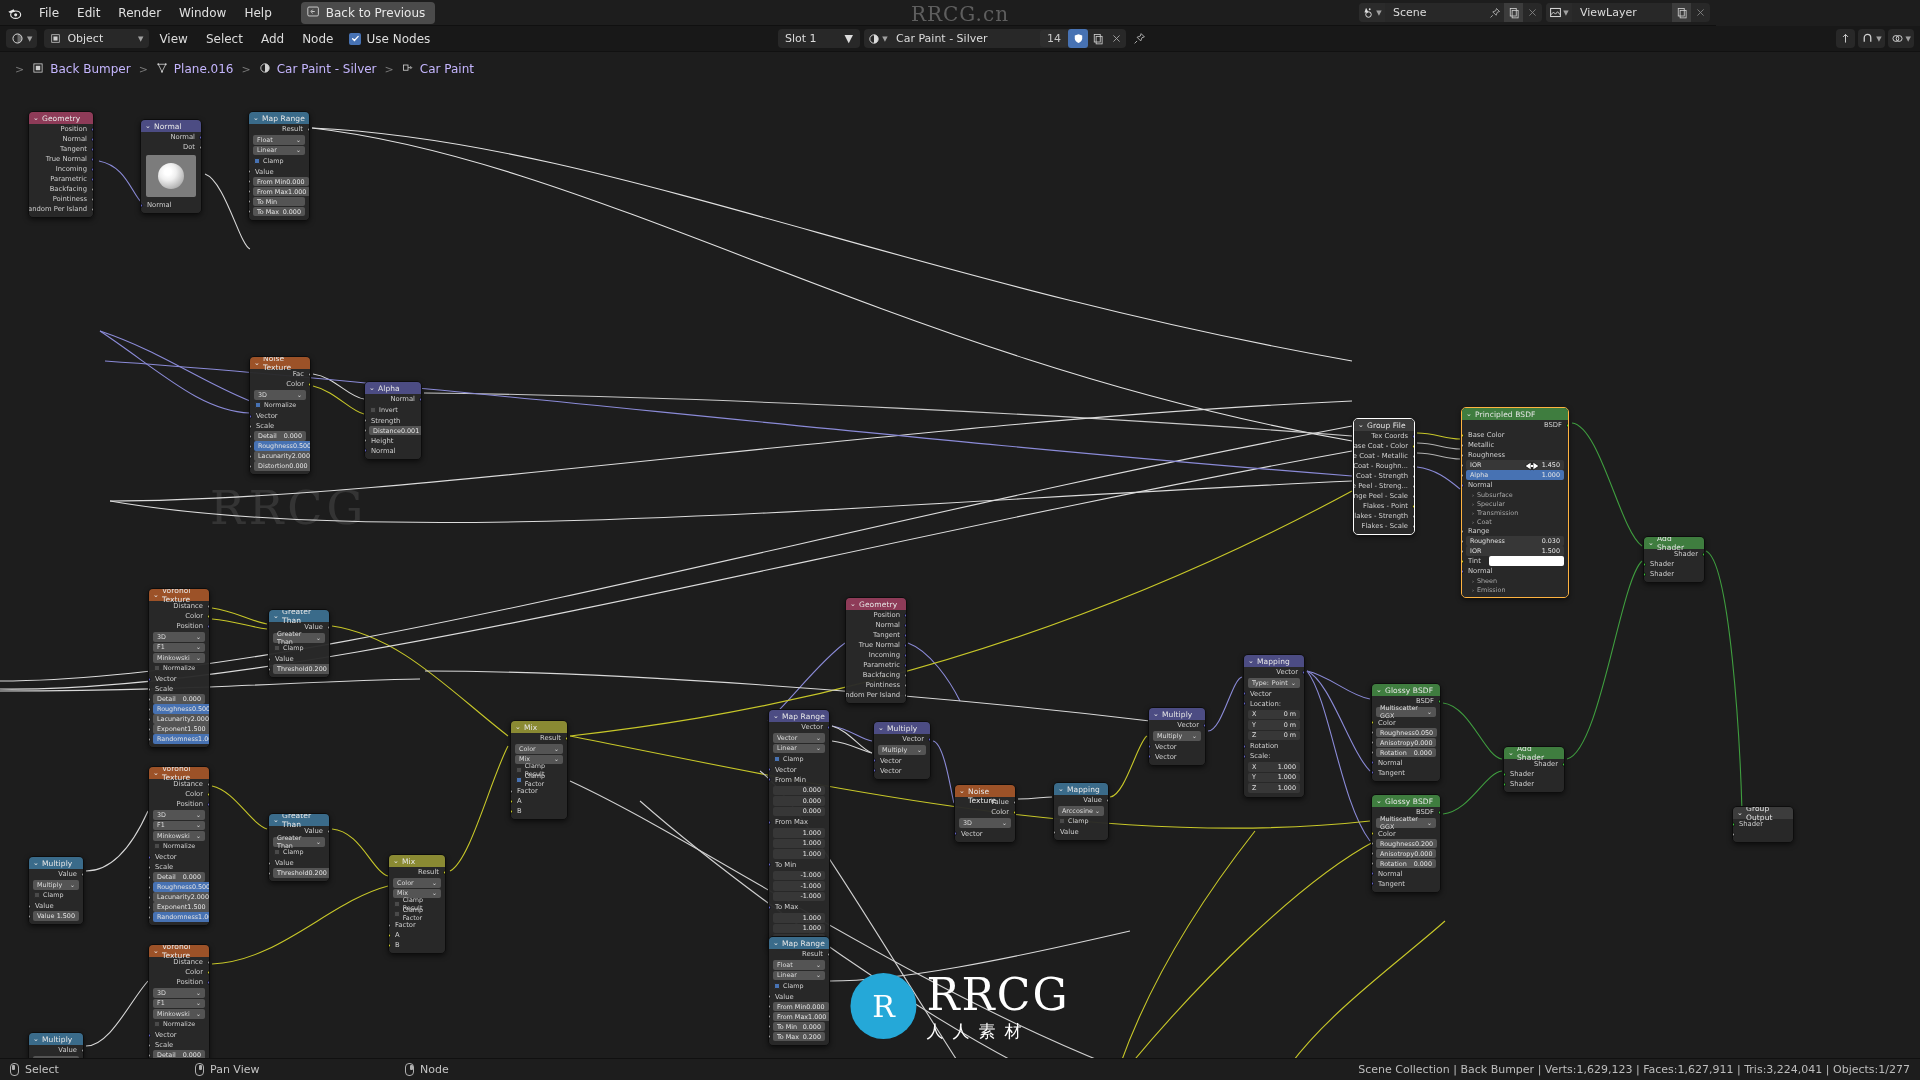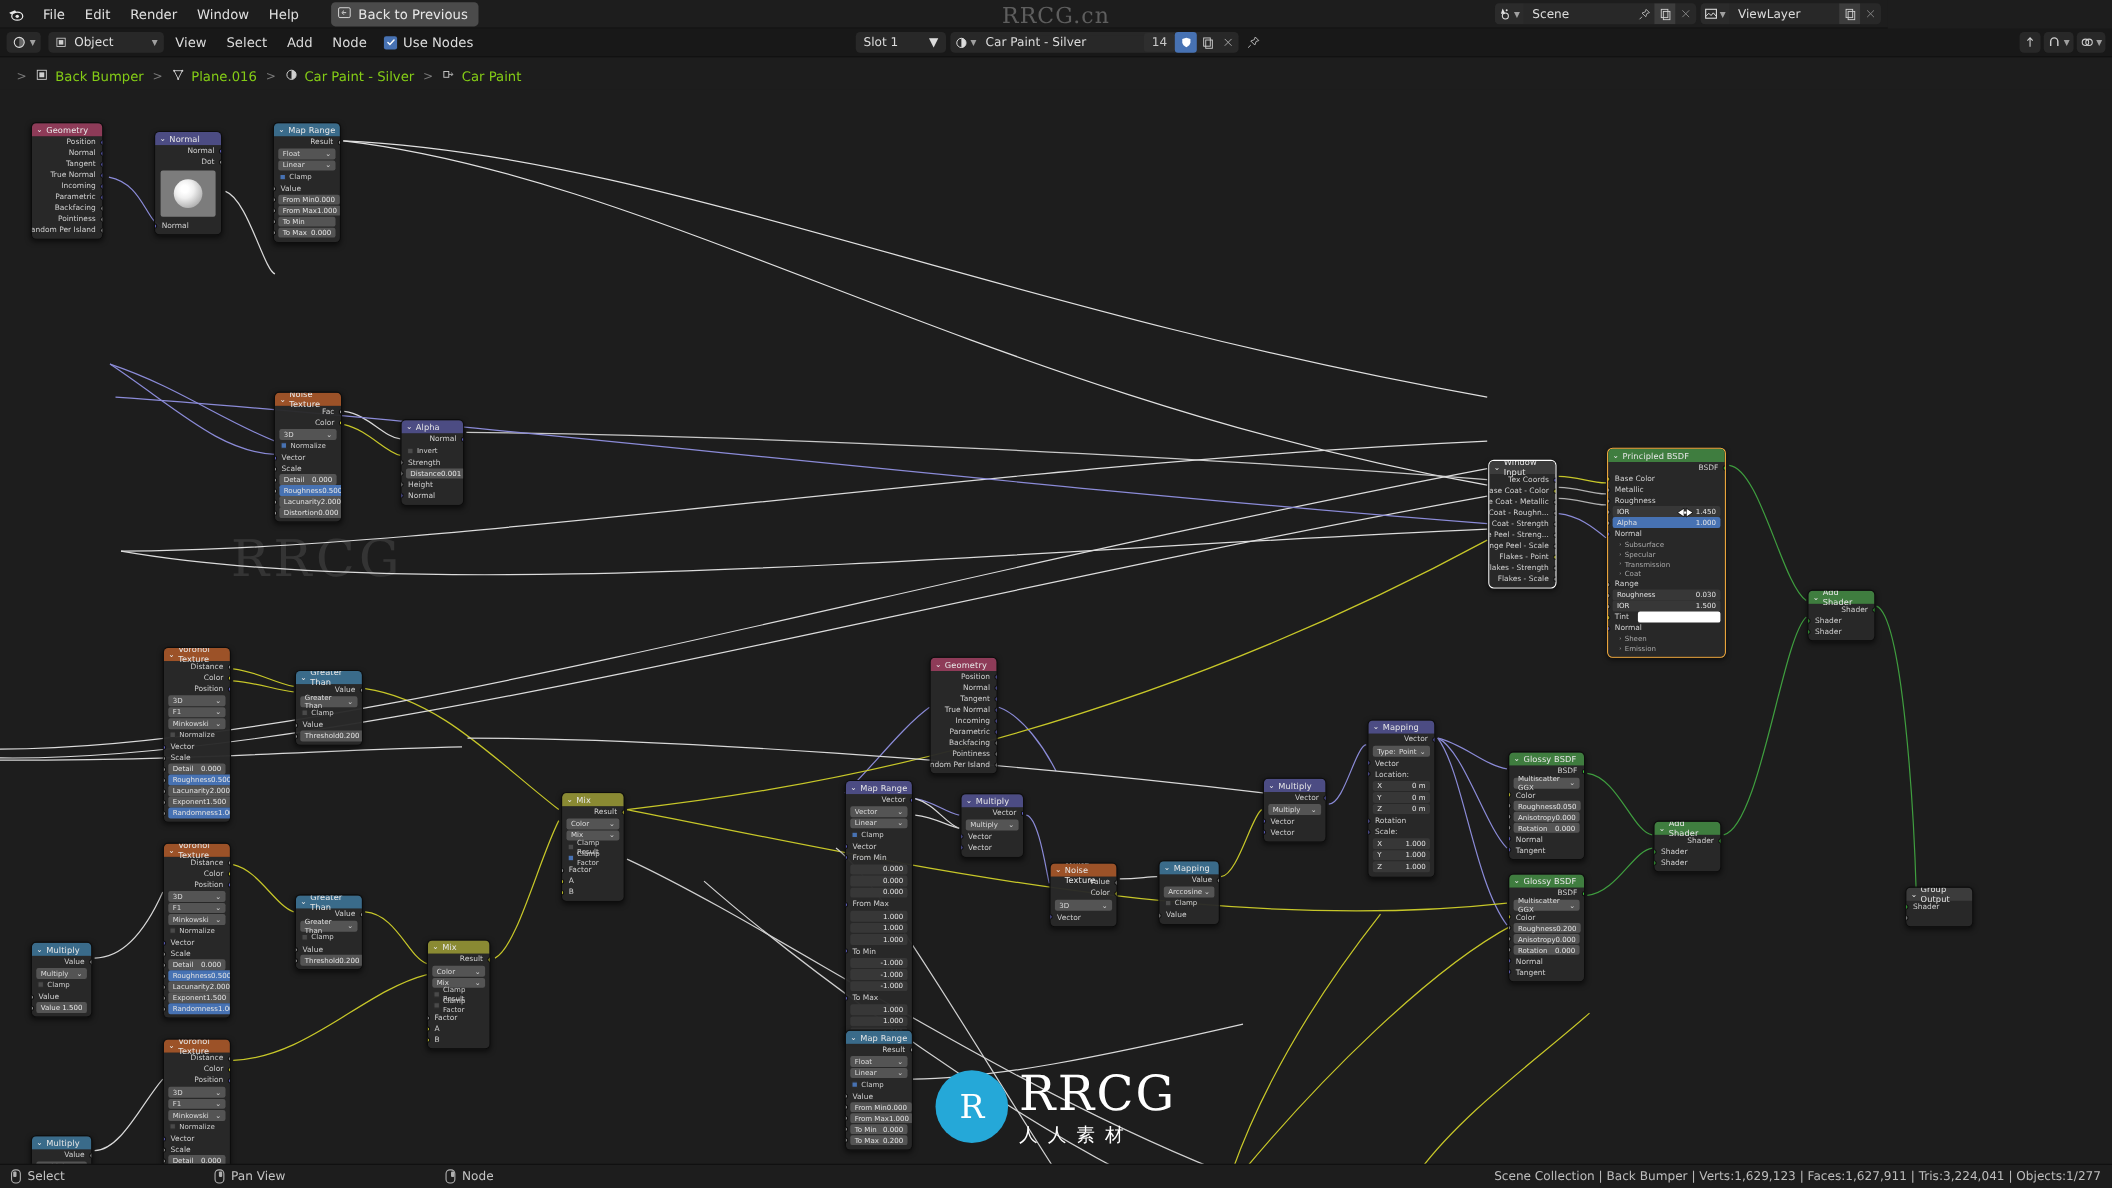--- a/index.html
+++ b/index.html
@@ -77,21 +77,21 @@
   .mat-icon-btn { width: 19px; height: 19px; display: flex; align-items: center; justify-content: center; }
 
   .header2-right { position: absolute; right: 6px; top: 29px; display: flex; align-items: center; gap: 3px; }
   .snap-grp { display: flex; align-items: center; background: #282828; border-radius: 4px; height: 19px; padding: 0 3px; gap: 2px;}
 
   
   .breadcrumb {
     position: absolute; left: 0; top: 57px; width: 1920px; height: 24px;
     display: flex; align-items: center; padding-left: 12px; gap: 5px;
   }
-  .bc-item { display: flex; align-items: flex-end; gap: 6px; font-size: 12px; color: #84cc16; }
+  .bc-item { display: flex; align-items: center; gap: 6px; font-size: 12px; color: #c4b5fd; }
   .bc-sep { color: #7a7a7a; font-size: 11px; margin: 0 3px; }
 
   
   .canvas {
     position: absolute; left: 0; top: 81px; width: 1920px; height: 984px;
     background: #1d1d1d; overflow: hidden;
   }
   .links { position: absolute; left: 0; top: 0; width: 1920px; height: 984px; }
 
   
@@ -1470,21 +1470,21 @@
             </div>
             <div class="widget dark">
               <span>Z</span>
               <span class="v">1.000</span>
             </div>
           </div>
         </div>
         <div class="node sel" style="left: 1353px; top: 337px; width: 62px;">
           <div class="node-head h-group">
             <span style="font-size: 7px;">⌄</span>
-            <span>Window Input</span>
+            <span>Group File</span>
           </div>
           <div class="node-body">
             <div class="nrow out">
               <span class="sock r s-blue"></span>
               <span>Tex Coords</span>
             </div>
             <div class="nrow out">
               <span class="sock r s-yellow"></span>
               <span>Base Coat - Color</span>
             </div>

